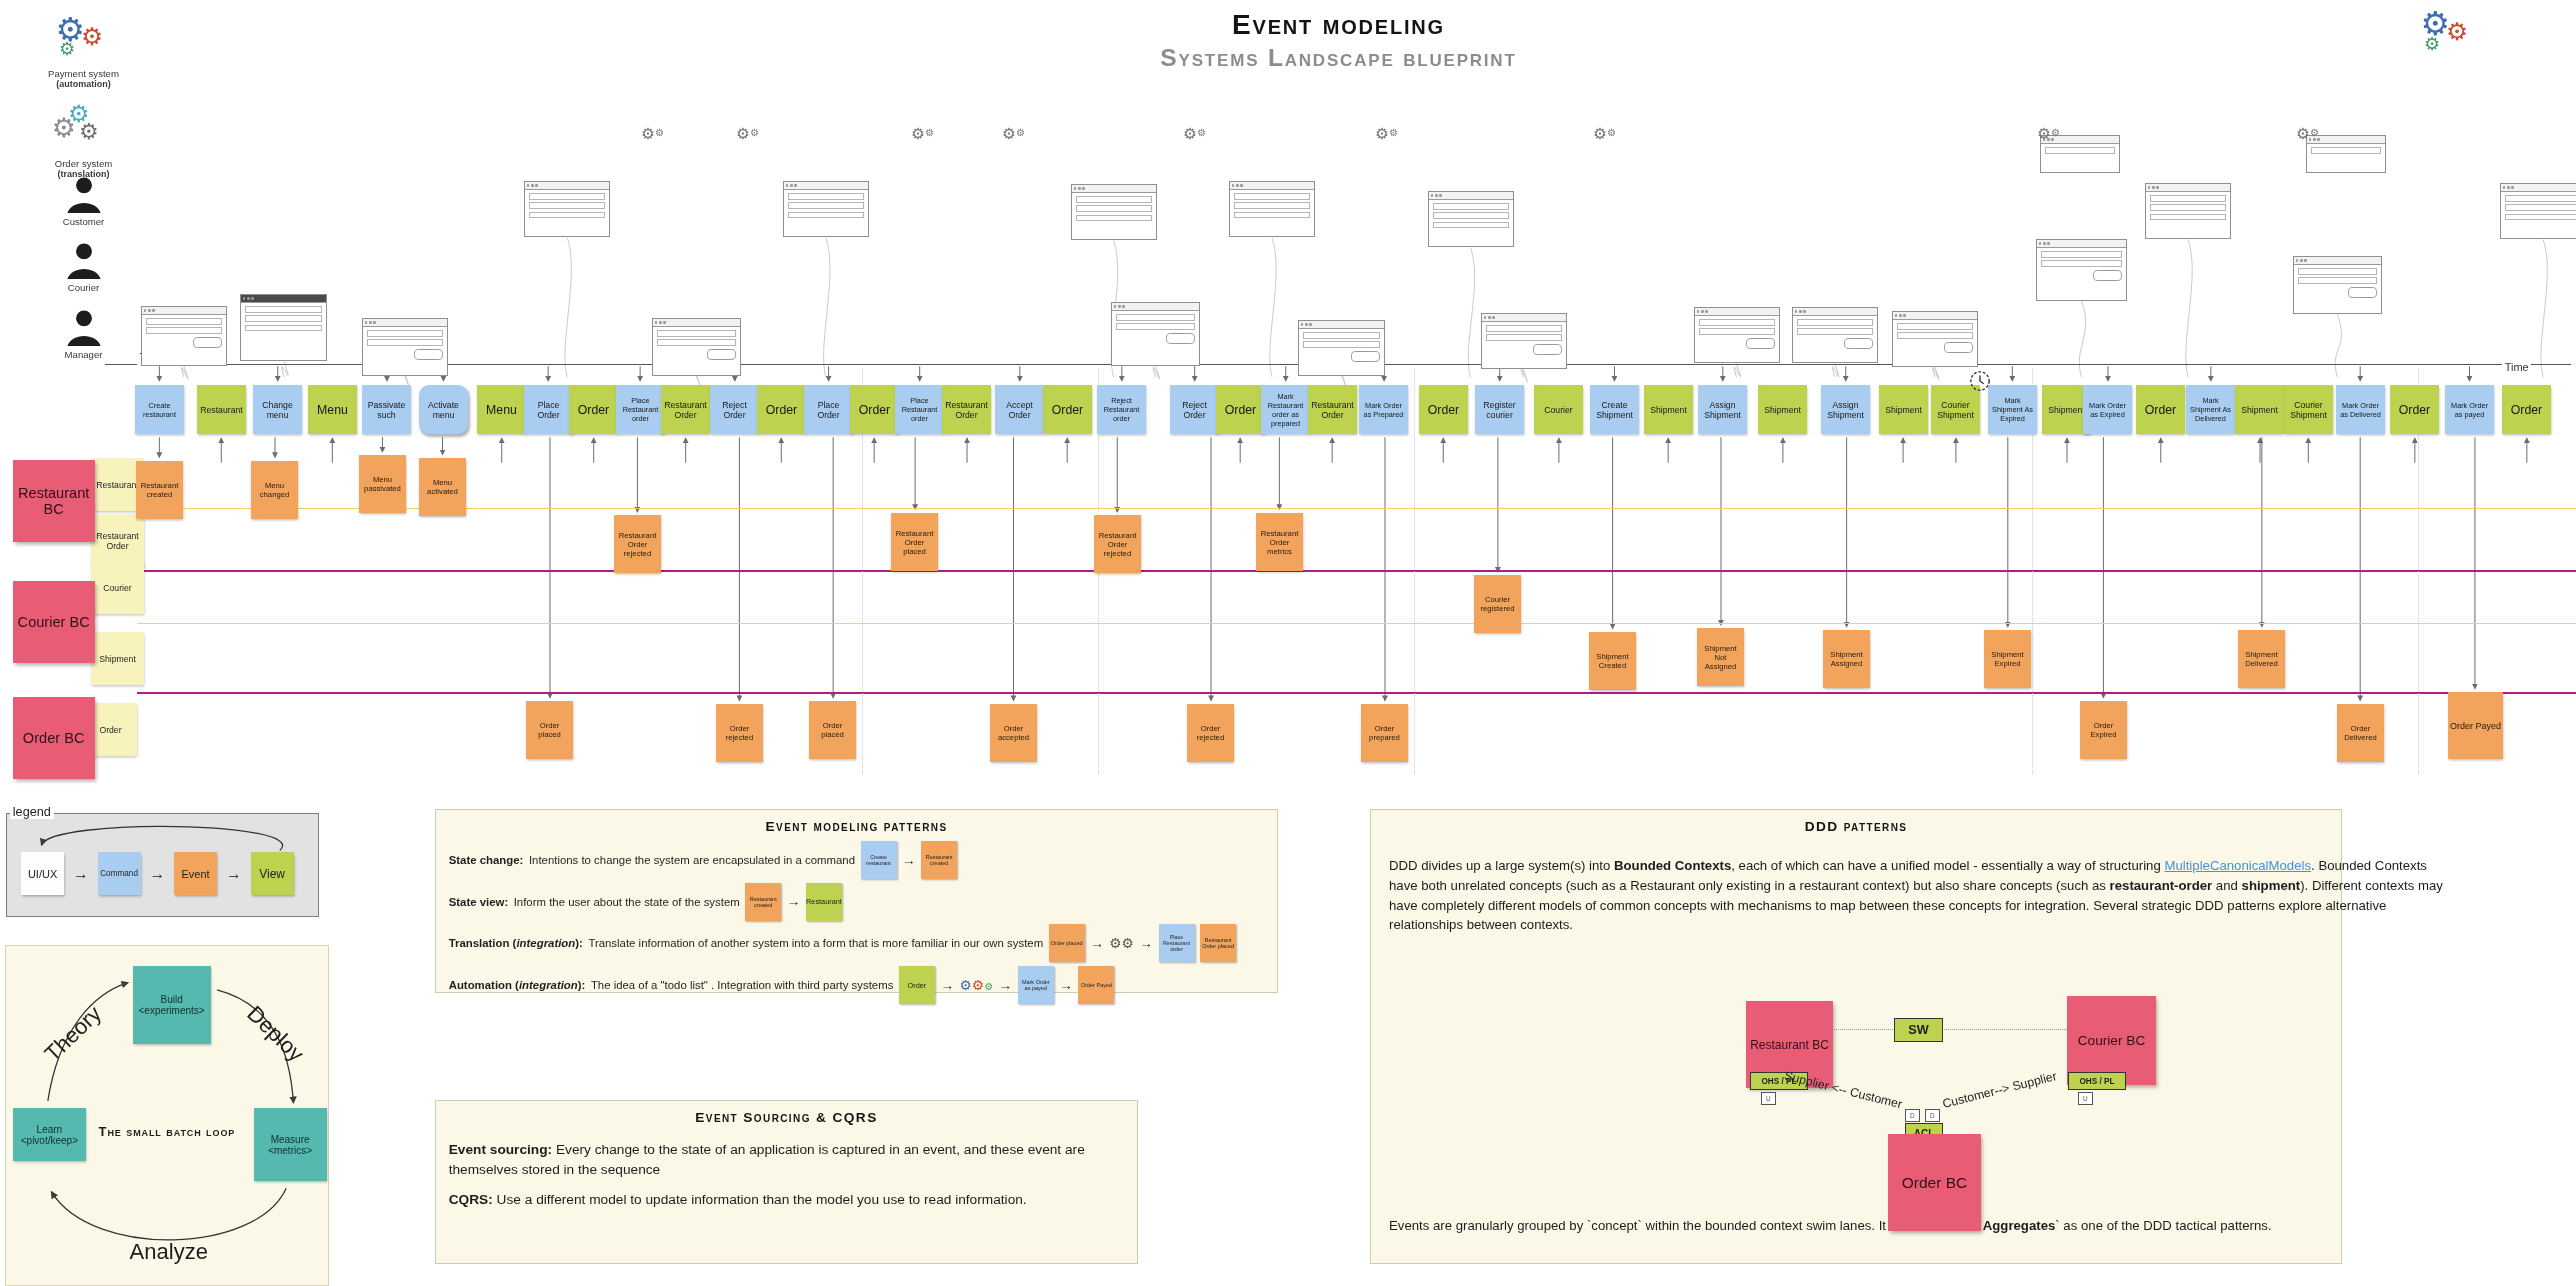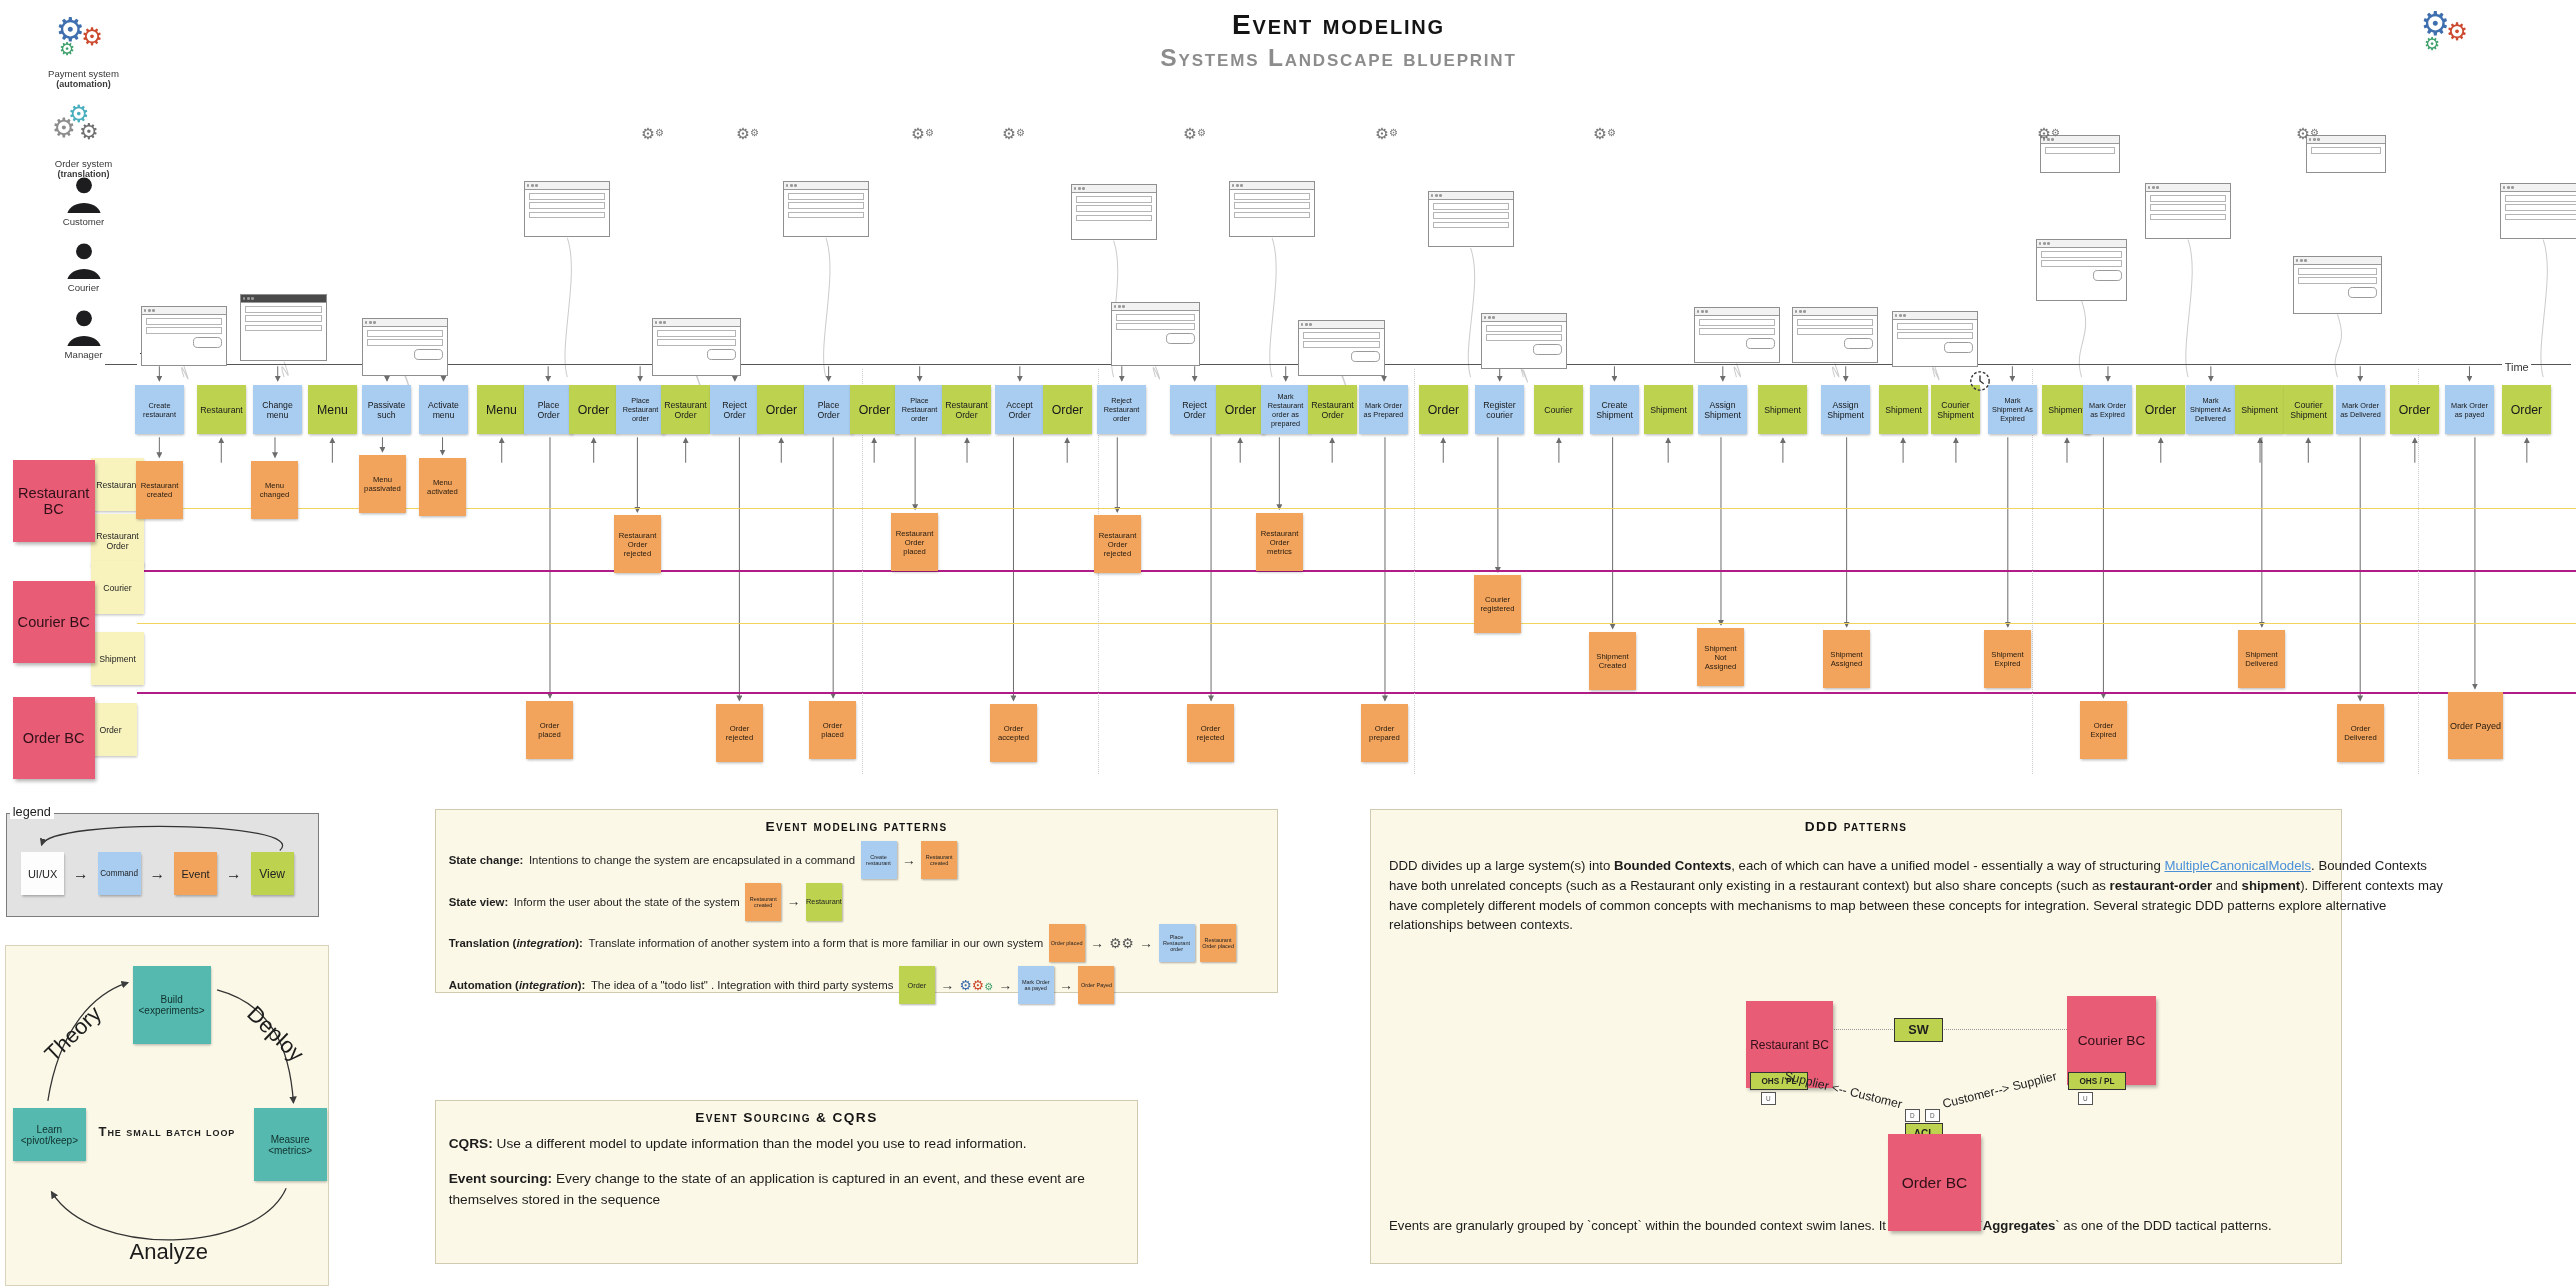--- a/index.html
+++ b/index.html
@@ -486,21 +486,21 @@
       </div>
       <div class="sticky blue" style="left: 253px; top: 385px;">
         <span class="f-md">Change menu</span>
       </div>
       <div class="sticky green" style="left: 308px; top: 385px;">
         <span class="f-lg">Menu</span>
       </div>
       <div class="sticky blue" style="left: 362px; top: 385px;">
         <span class="f-md">Passivate such</span>
       </div>
-      <div class="sticky blue" style="left: 419px; top: 385px;">
+      <div class="sticky blue" style="left: 419px; top: 385px; border-radius: 10px;">
         <span class="f-md">Activate menu</span>
       </div>
       <div class="sticky green" style="left: 477px; top: 385px;">
         <span class="f-lg">Menu</span>
       </div>
       <div class="sticky blue" style="left: 524px; top: 385px;">
         <span class="f-md">Place Order</span>
       </div>
       <div class="sticky green" style="left: 569px; top: 385px;">
         <span class="f-lg">Order</span>
@@ -717,22 +717,22 @@
           <span class="mini-arrow">→</span>
           <div class="mini command">Mark Order as payed</div>
           <span class="mini-arrow">→</span>
           <div class="mini event">Order Payed</div>
         </div>
       </div>
   </div>
 
   <div class="panel" style="left:435px;top:1100px;width:703px;height:164px;">
     <div class="panel-title">Event Sourcing &amp; CQRS</div>
+    <div class="para" style="margin:14.6px 20px 0 12.7px;"><span style="font-weight: bold;">Event sourcing: </span><span>Every change to the state of an application is captured in an event, and these event are themselves stored in the sequence</span></div>
     <div class="para" style="margin:9px 20px 0 12.7px;"><span style="font-weight: bold;">CQRS:  </span><span>Use a different model to update information than the model you use to read information.</span></div>
-    <div class="para" style="margin:14.6px 20px 0 12.7px;"><span style="font-weight: bold;">Event sourcing: </span><span>Every change to the state of an application is captured in an event, and these event are themselves stored in the sequence</span></div>
   </div>
 
   <div class="panel" style="left:1370px;top:809px;width:972px;height:455px;">
     <div class="panel-title">DDD patterns</div>
     <div class="para" style="position:absolute;left:18px;top:46px;width:1067px;font-size:13.2px;"><span>DDD divides up a large system(s) into </span><span style="font-weight: bold;">Bounded Contexts</span><span>, each of which can have a unified model - essentially a way of structuring </span><a href="#" class="link">MultipleCanonicalModels</a><span>. Bounded Contexts have both unrelated concepts (such as a Restaurant only existing in a restaurant context) but also share concepts (such as </span><span style="font-weight: bold;">restaurant-order</span><span> and </span><span style="font-weight: bold;">shipment</span><span>). Different contexts may have completely different models of common concepts with mechanisms to map between these concepts for integration. Several strategic DDD patterns explore alternative relationships between contexts.</span></div>
     <div class="para" style="position:absolute;left:18px;top:406px;width:1067px;font-size:13.2px;"><span>Events are granularly grouped by `concept` within the bounded context swim lanes. It communicates `</span><span style="font-weight: bold;">Aggregates</span><span>` as one of the DDD tactical patterns.</span></div>
 
     <div class="dot-line" style="left:463px;top:219px;width:235px;"></div>
     <div class="bc" style="left:375px;top:191px;width:87px;height:87px;font-size:12px;">Restaurant BC</div>
     <div class="bc" style="left:696px;top:186px;width:89px;height:89px;font-size:13.7px;">Courier BC</div>

